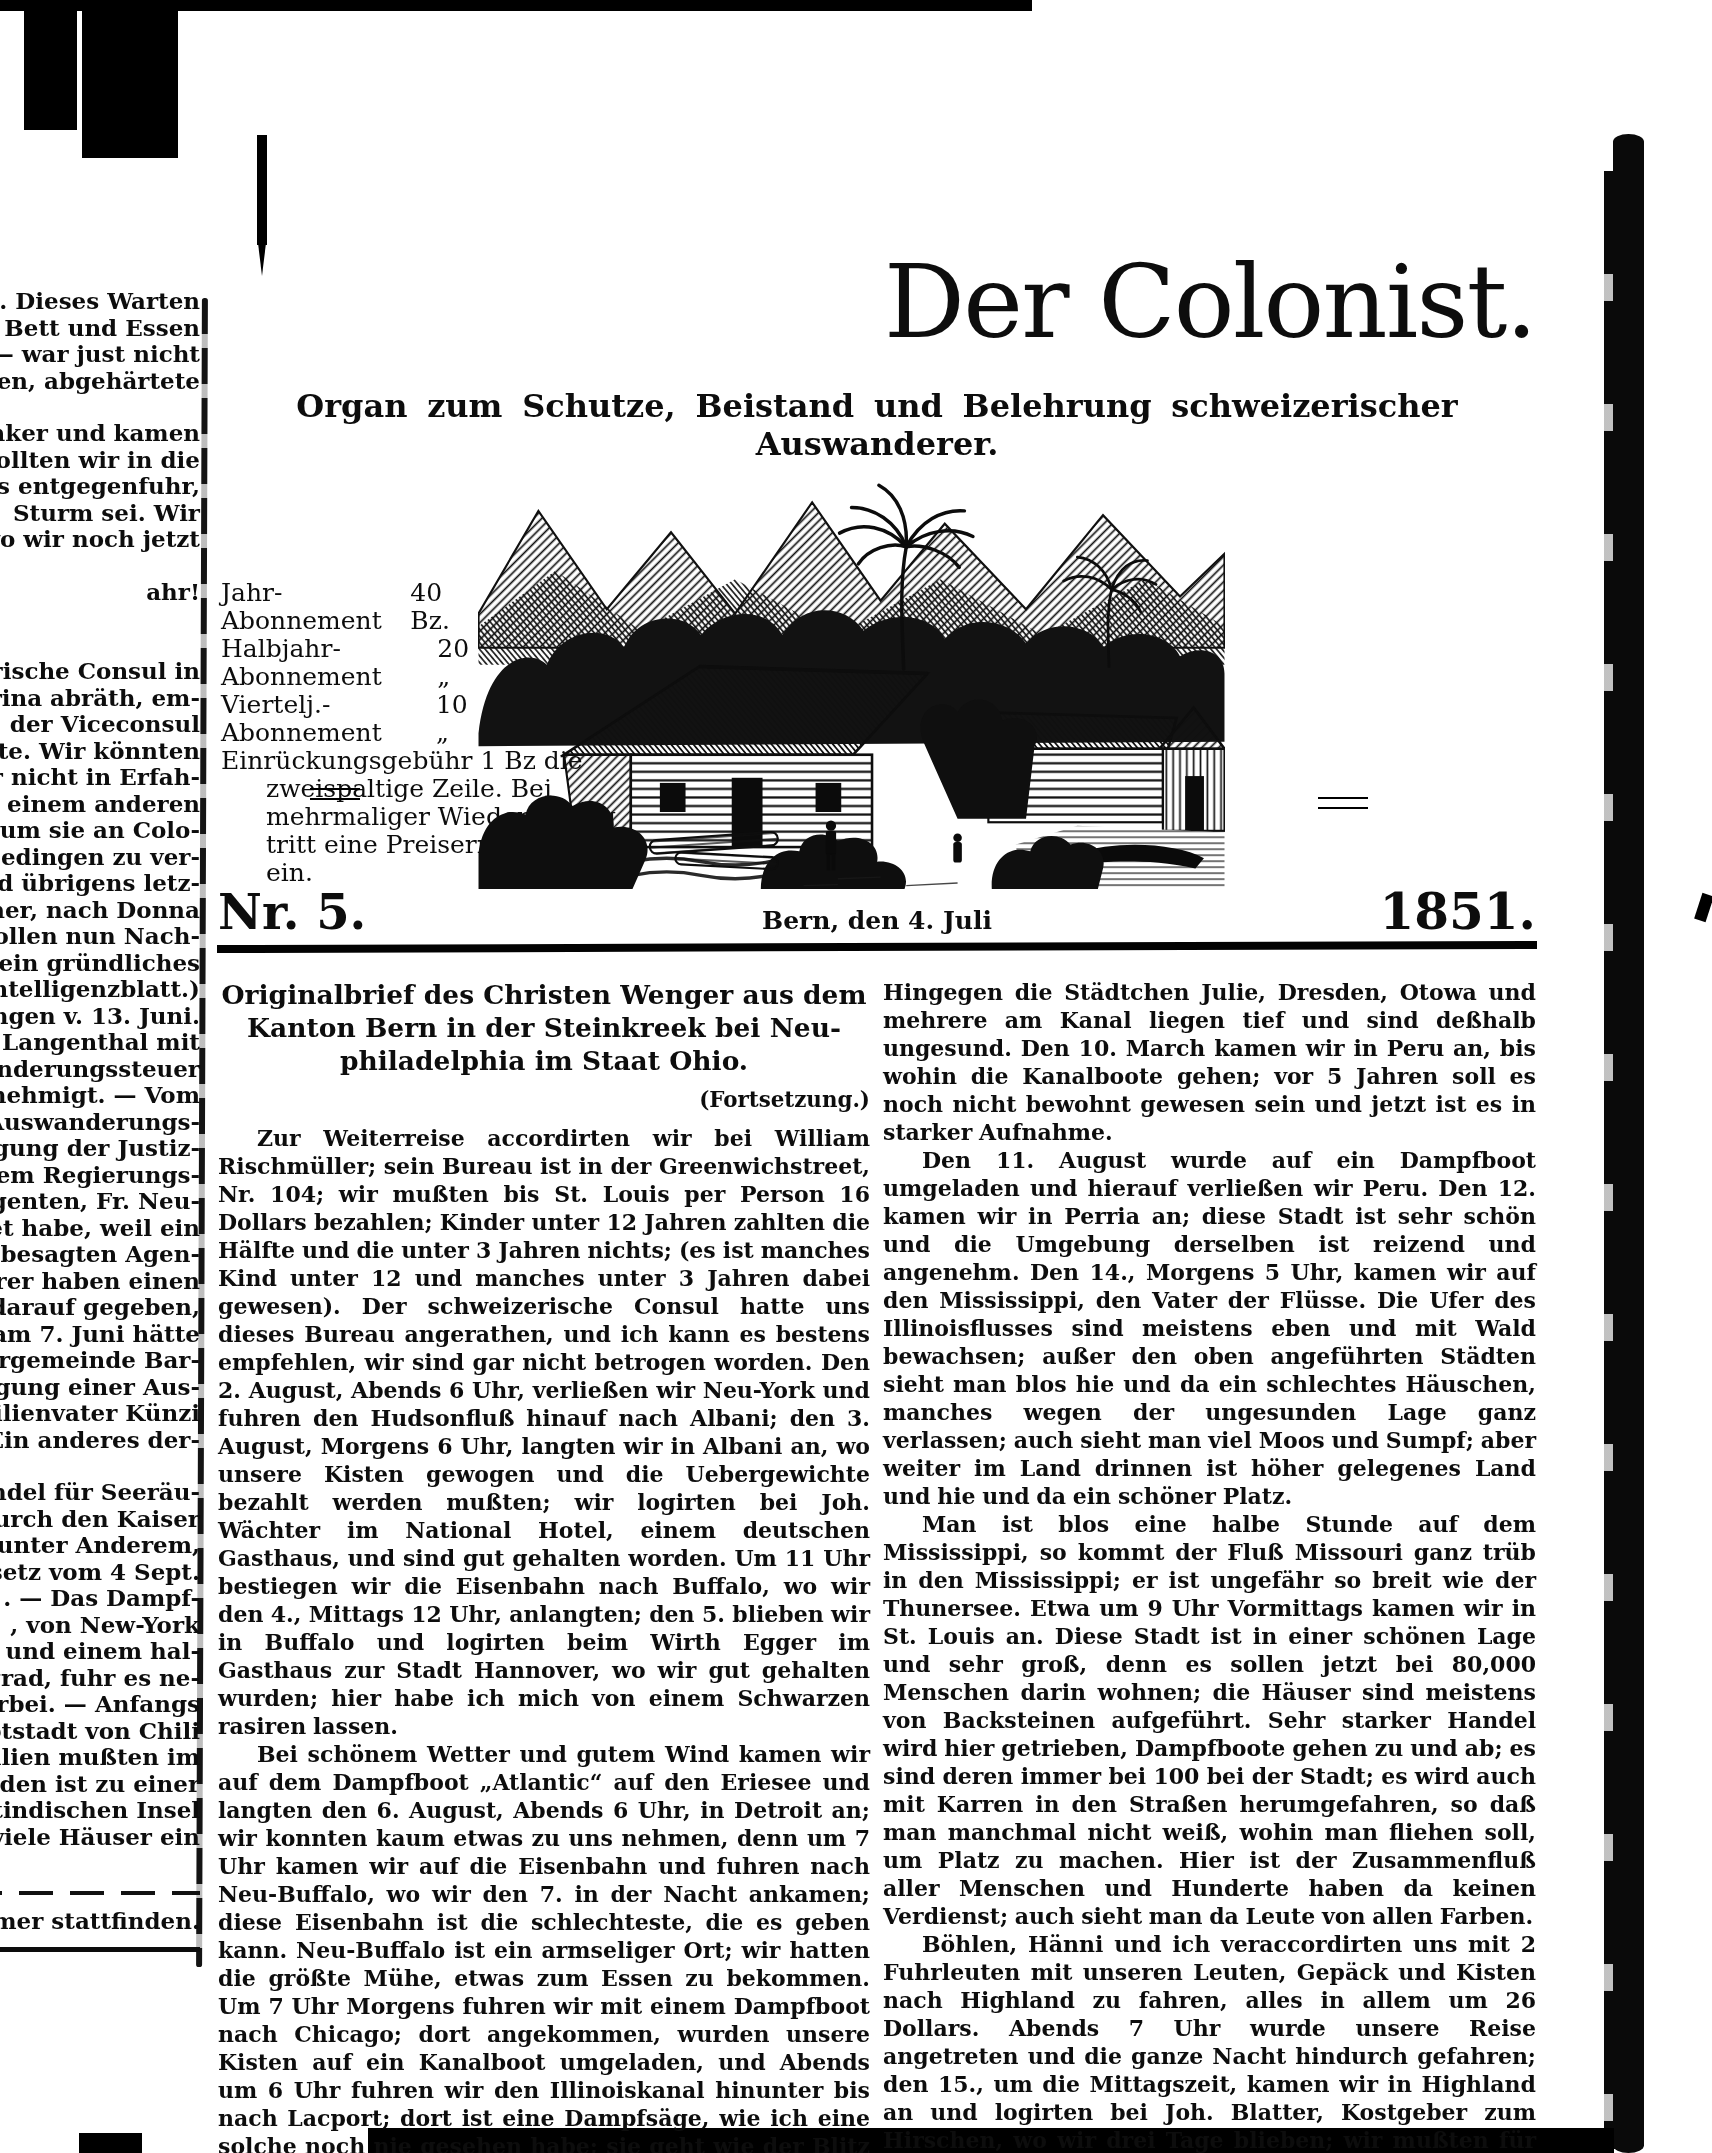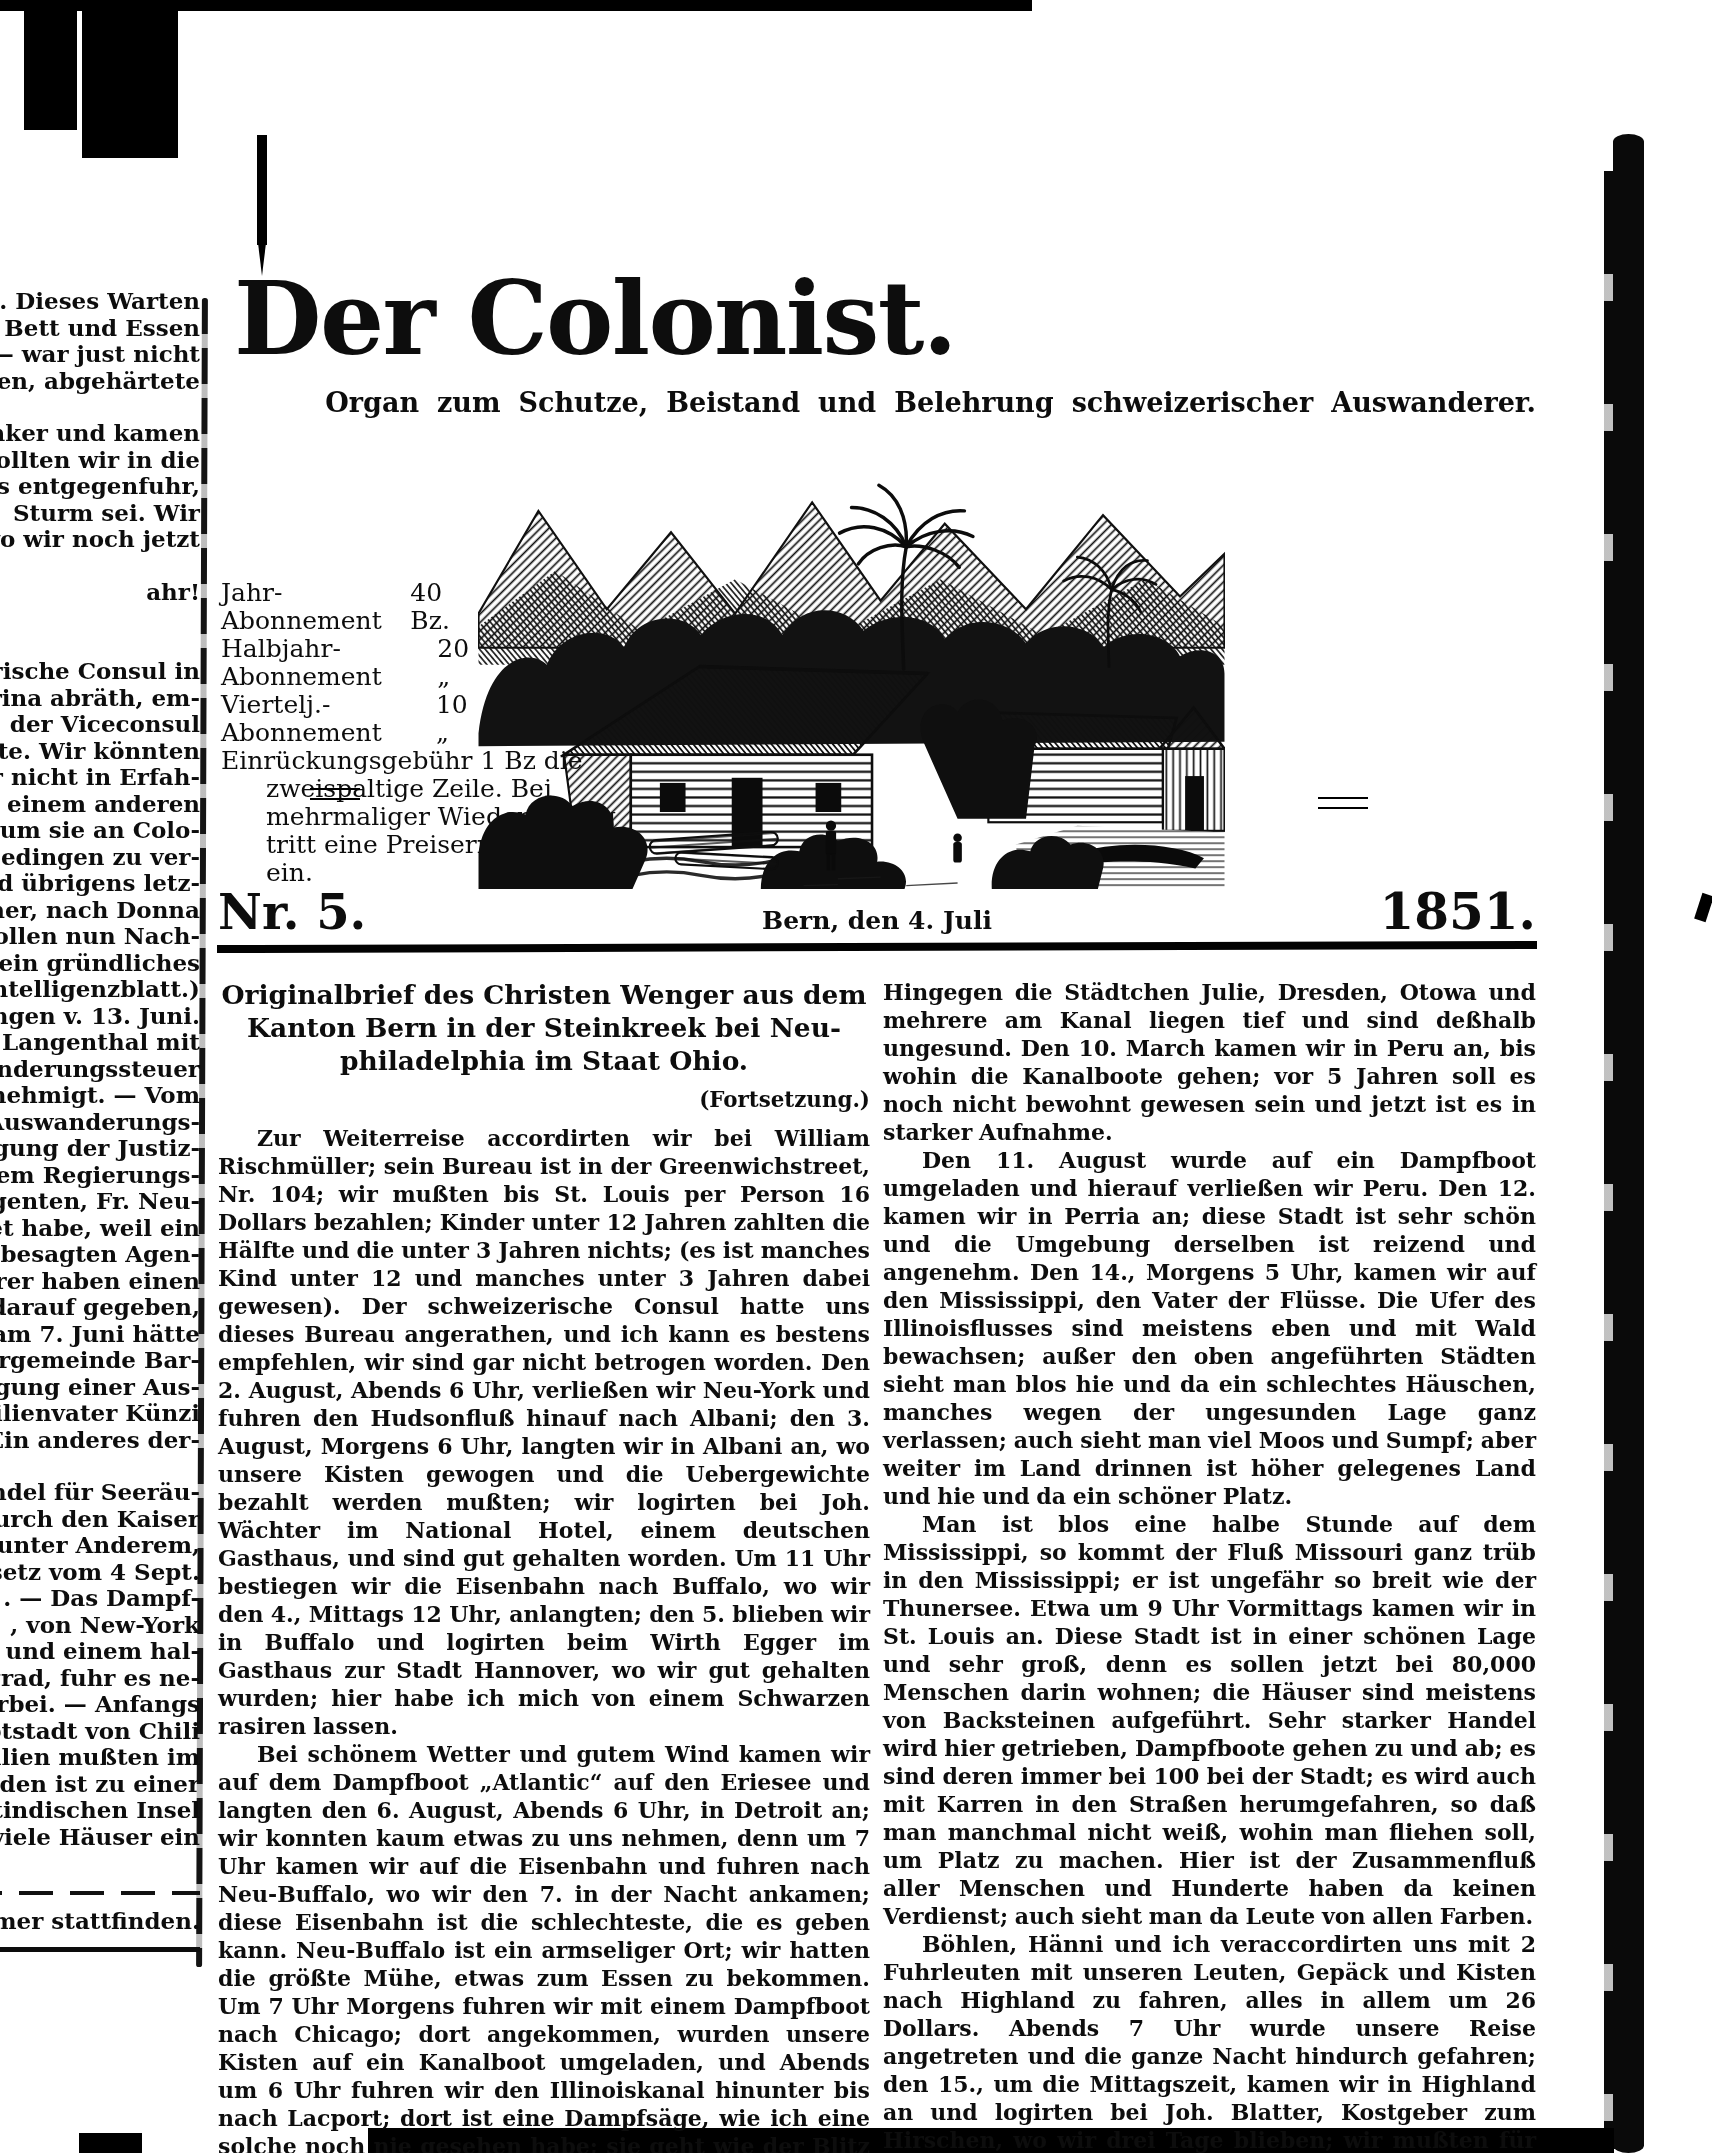--- a/index.html
+++ b/index.html
@@ -26,24 +26,24 @@
   
   .left-margin{position:absolute;left:-134px;top:288px;width:334px;text-align:right;
                font-size:23px;font-weight:bold;line-height:26.5px;white-space:nowrap;}
   .left-margin .gap{height:26px;}
   .left-margin .gap2{height:53px;}
   .left-margin .dashrule{height:3.4px;margin:15.4px 0 13.7px auto;width:283px;
         background:repeating-linear-gradient(90deg,#111 0 34px,transparent 34px 51px);}
   .left-margin .solidrule{height:5.1px;margin:12px 0 0 auto;width:283px;background:#0c0c0c;}
 
   
-  .title{position:absolute;left:218px;top:247px;width:1318px;margin:16px;text-align:left;
-         font-size:101px;line-height:1.1;font-weight:bold;letter-spacing:-1.7px;}
-  .subtitle{position:absolute;left:218px;top:387px;width:1318px;text-align:right;
-            font-size:27px;font-weight:bold;word-spacing:8.6px;}
+  .title{position:absolute;left:218px;top:247px;width:1318px;margin:0;text-align:right;
+         font-size:101px;line-height:1.1;font-weight:normal;letter-spacing:-1.7px;}
+  .subtitle{position:absolute;left:218px;top:387px;width:1318px;text-align:center;
+            font-size:32px;font-weight:bold;word-spacing:8.6px;}
 
   
   .subbox{position:absolute;left:221px;top:579px;width:262px;font-size:25px;font-weight:normal;line-height:28px;}
   .subbox .row{display:flex;}
   .subbox .row .value{margin-left:auto;padding-right:5.1px;}
   .subbox .notes .line{padding-left:45px;white-space:nowrap;}
   .subbox .notes .line:first-child{padding-left:0;}
   .noticebox{position:absolute;left:1230px;top:587px;width:308px;font-size:19.7px;font-weight:bold;
              line-height:29px;letter-spacing:-0.3px;word-spacing:-0.9px;white-space:nowrap;}
   .noticebox .line:nth-child(2),.noticebox .line:nth-child(3),.noticebox .line:nth-child(4){padding-left:15.4px;}

